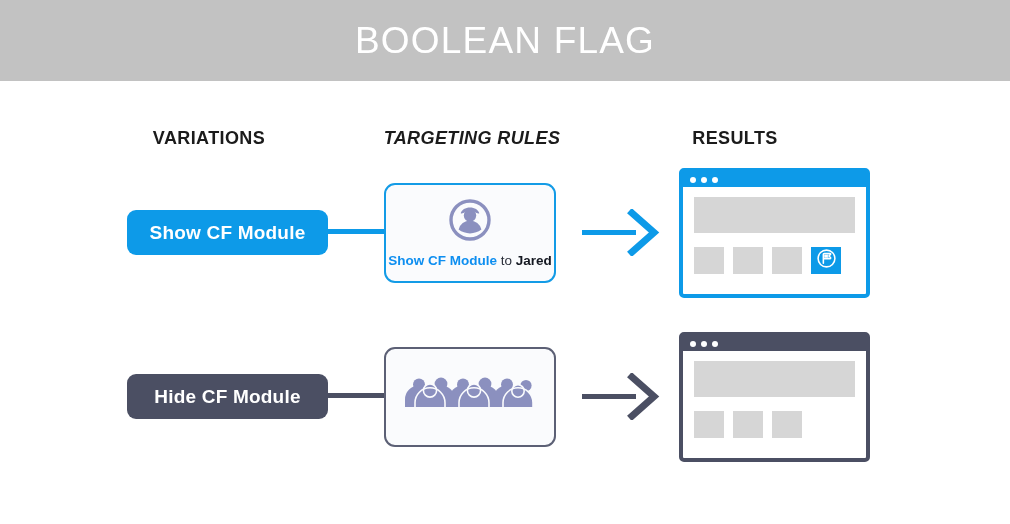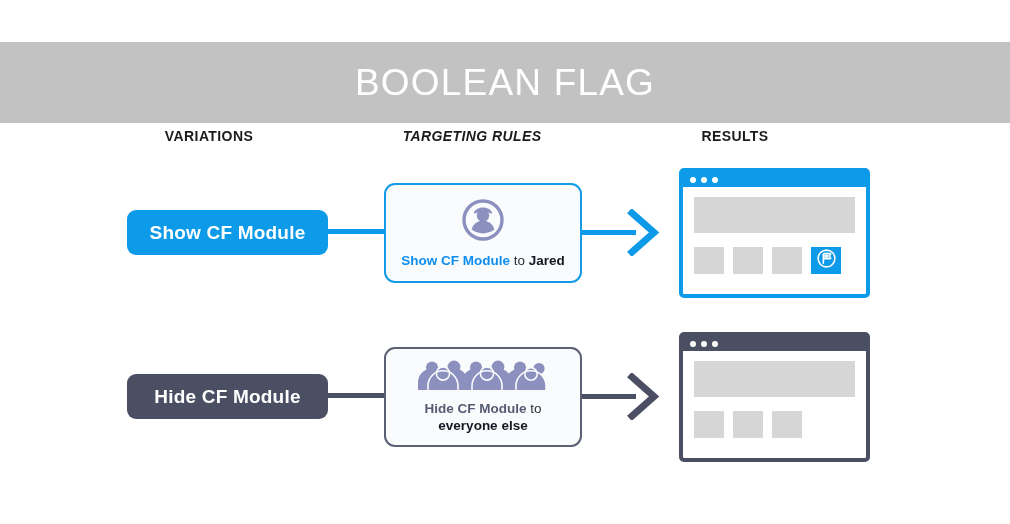--- a/index.html
+++ b/index.html
@@ -17,42 +17,41 @@
 
   
   .header {
     width: 1010px;
     height: 81px;
     background: #c2c2c2;
     display: flex;
     align-items: center;
     justify-content: center;
     box-sizing: border-box;
-    margin-top: 42px;
   }
   .header-title {
     color: #ffffff;
     font-size: 37px;
     font-weight: 300;
     letter-spacing: 1.2px;
     line-height: 1;
     font-family: "Liberation Sans", sans-serif;
   }
 
   
   .col-headers {
     position: absolute;
     top: 128px;
     left: 0;
     width: 1010px;
     height: 20px;
   }
   .col-header {
     position: absolute;
-    font-size: 14px;
+    font-size: 18px;
     font-weight: bold;
     color: #1b1b1b;
     letter-spacing: 0.4px;
     white-space: nowrap;
     text-align: center;
     transform: translateX(-50%);
   }
   .col-header.c1 { left: 209px; }
   .col-header.c2 { left: 472px; font-style: italic; }
   .col-header.c3 { left: 735px; }
@@ -99,21 +98,21 @@
     height: 5px;
   }
   .connector-blue  { background: #0d9ae8; }
   .connector-slate { background: #4b4f63; }
 
   
   .card {
     position: absolute;
     left: 372px;
     top: 18px;
-    width: 198px;
+    width: 172px;
     height: 100px;
     border-radius: 11px;
     box-sizing: border-box;
     background: #fafbfd;
     display: flex;
     flex-direction: column;
     align-items: center;
     justify-content: center;
   }
   .card-blue  { border: 2px solid #139be6; }
@@ -304,28 +303,20 @@
         <g fill="none" stroke="#fafbfd" stroke-width="1.6">
           <path d="M13 30v-4.2a15 15 0 0 1 30 0V30"></path>
           <path d="M57 30v-4.2a15 15 0 0 1 30 0V30"></path>
           <path d="M101 30v-4.2a15 15 0 0 1 30 0V30"></path>
           <circle cx="28" cy="13.5" r="6.6"></circle>
           <circle cx="72" cy="13.5" r="6.6"></circle>
           <circle cx="116" cy="14" r="6.2"></circle>
         </g>
       </svg>
     </span>
-    <div class="card-text">
-      <div>
-        <span class="t-slate">Hide CF Module</span><span class="t-plain">&nbsp;</span><span class="t-plain">to</span>
-      </div>
-      <div>
-        <span class="t-dark">everyone else</span>
-      </div>
-    </div>
   </div>
 
   <div class="arrow">
     <svg width="78" height="47" viewBox="0 0 78 47" aria-hidden="true">
       <line x1="0" y1="23.5" x2="54" y2="23.5" stroke="#4b4f63" stroke-width="5"></line>
       <polyline points="50,4 72,23.5 50,43" fill="none" stroke="#4b4f63" stroke-width="7" stroke-linecap="square" stroke-linejoin="miter"></polyline>
     </svg>
   </div>
 
   <div class="window window-slate">

